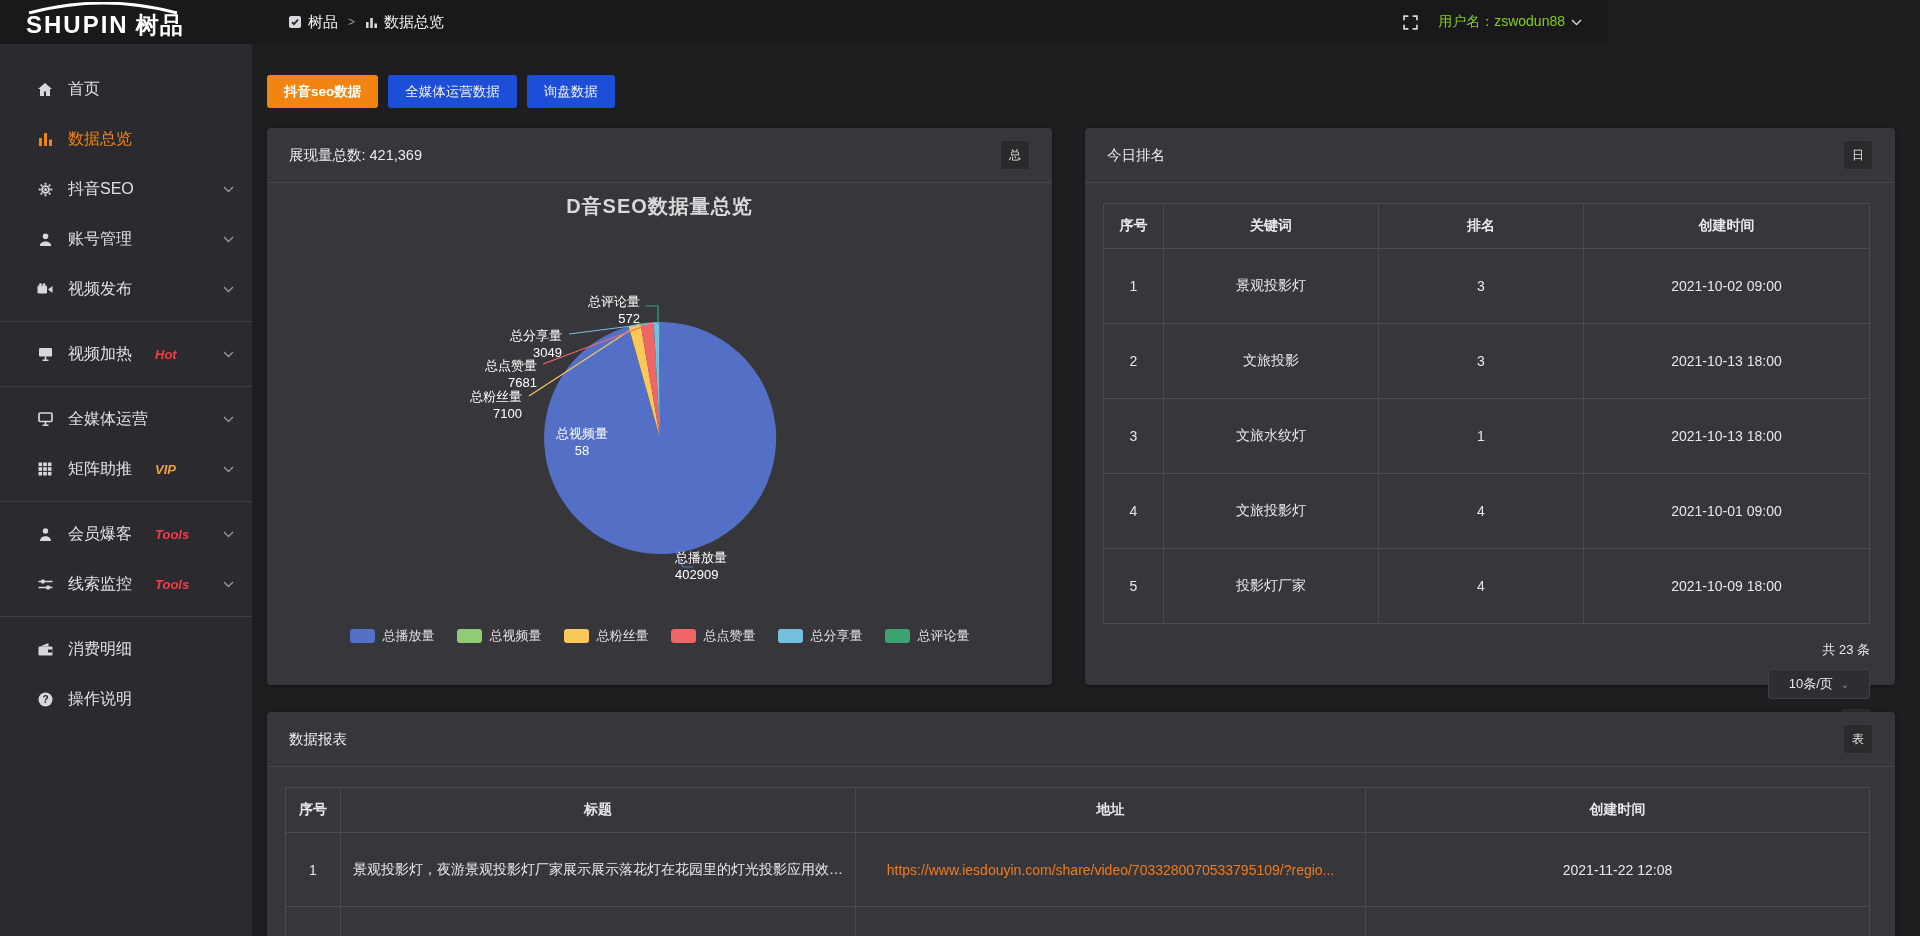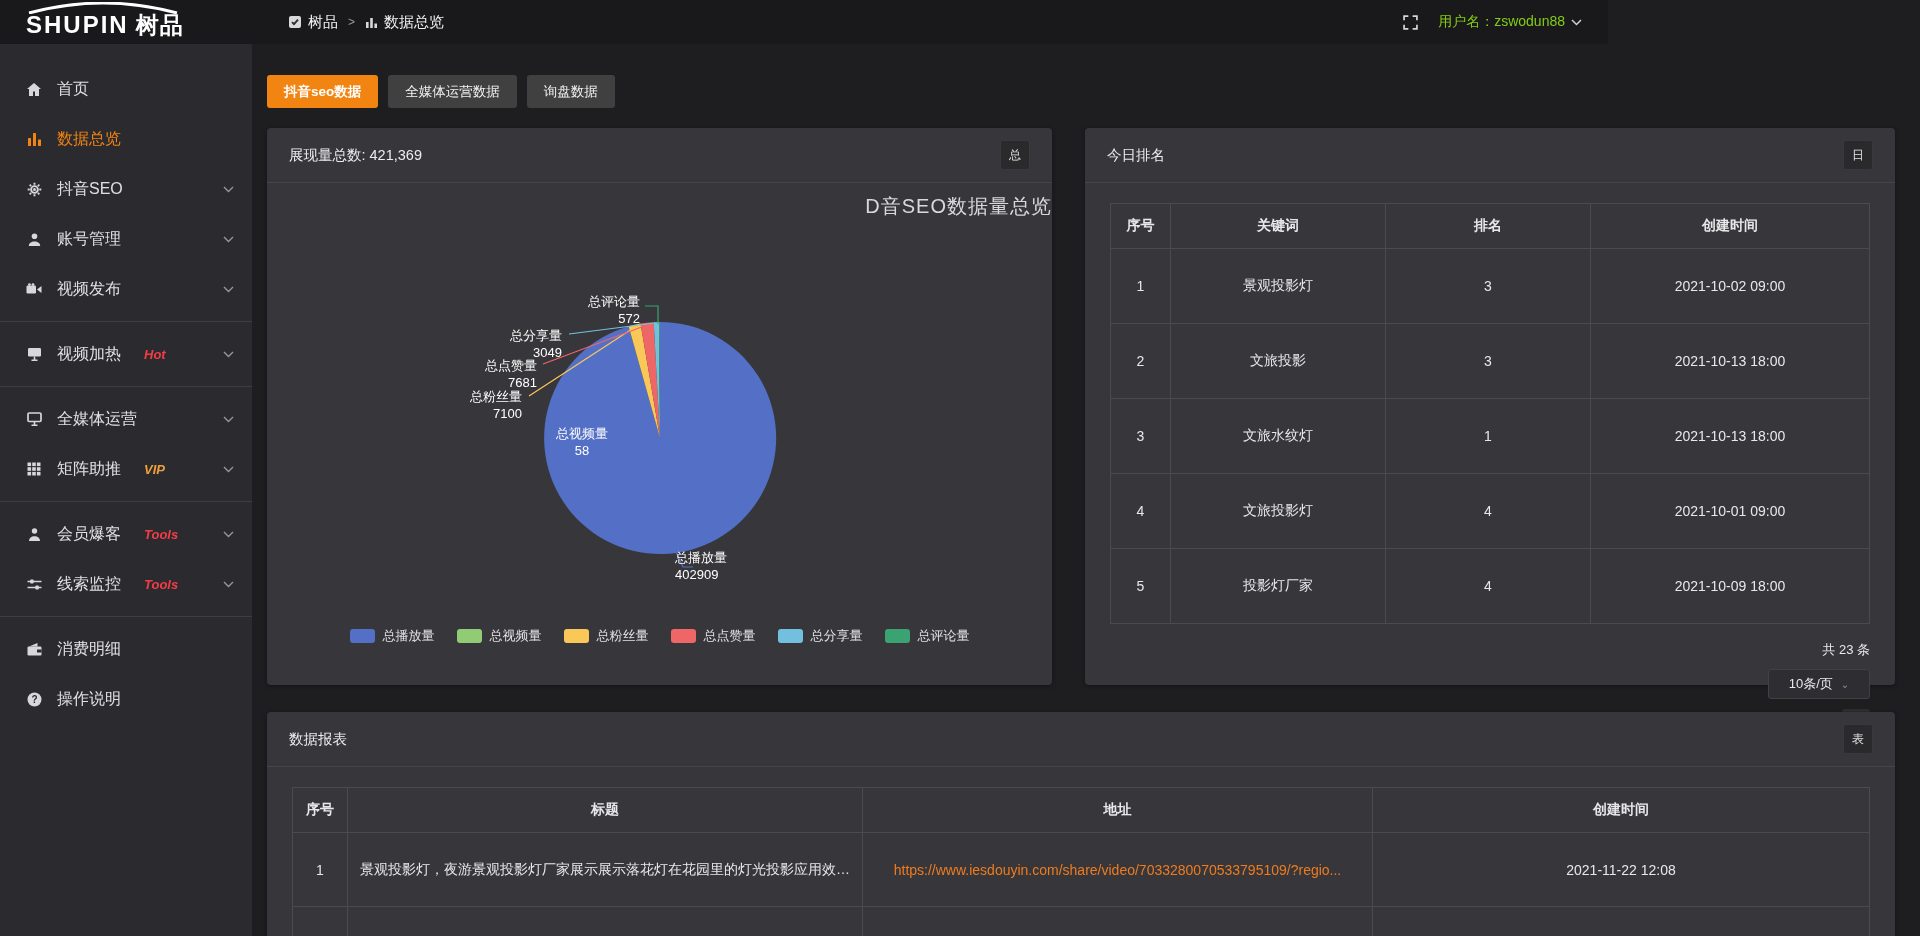--- a/index.html
+++ b/index.html
@@ -14,60 +14,60 @@
   .logo-cn { font-size:23px; font-weight:bold; color:#fff; margin-left:7px; line-height:38px; letter-spacing:1px; }
   .breadcrumb { display:flex; align-items:center; gap:8px; margin-left:36px; font-size:15px; color:#f2f2f4; }
   .crumb { display:flex; align-items:center; gap:6px; cursor:pointer; }
   .crumb-sep { color:#9a9a9e; font-size:12px; margin:0 2px; }
   .header-right { margin-left:auto; margin-right:26px; display:flex; align-items:center; gap:20px; }
   .fs-btn { cursor:pointer; display:flex; color:#d5d5d8; }
   .user-box { display:flex; align-items:center; gap:6px; font-size:14px; color:#84cc16; cursor:pointer; }
 
   
   .sidebar { position:absolute; top:44px; left:0; width:252px; height:892px; background:#2b2b2f; padding-top:20px; }
-  .side-item { height:50px; display:flex; align-items:center; padding:0 18px 0 26px; gap:15px; font-size:16px; color:#e0e0e3; cursor:pointer; }
+  .side-item { height:50px; display:flex; align-items:center; padding:0 18px 0 26px; gap:15px; font-size:16px; color:#e0e0e3; cursor:pointer;margin-left:11px; }
   .side-item .s-icon { width:16px; display:flex; justify-content:center; color:#d8d8da; }
   .side-item.active { color:#f28411; }
   .side-item.active .s-icon { color:#f28411; }
   .side-badge { font-style:italic; font-weight:bold; font-size:13px; margin-left:8px; }
   .side-chev { margin-left:auto; color:#97979b; font-size:11px; }
   .side-divider { height:1px; background:rgba(255,255,255,.09); margin:7px 0; }
 
   
   .tabs { position:absolute; left:267px; top:75px; display:flex; gap:10px; }
-  .tab { height:33px; display:flex; align-items:center; padding:0 17px; font-size:13.5px; border-radius:3px; background:#404040; color:#f2f2f4; cursor:pointer; }
+  .tab { height:33px; display:flex; align-items:center; padding:0 17px; font-size:13.5px; border-radius:3px; background:#1d4ed8; color:#f2f2f4; cursor:pointer; }
   .tab.active { background:#f28411; color:#fff; font-weight:bold; }
 
   .panel { position:absolute; background:#37373b; border-radius:4px; box-shadow:0 1px 4px rgba(0,0,0,.35); }
   .panel-seo    { left:267px;  top:128px; width:785px;  height:557px; }
   .panel-rank   { left:1085px; top:128px; width:810px;  height:557px; }
   .panel-report { left:267px;  top:712px; width:1628px; height:400px; overflow:hidden; }
   .panel-header { height:55px; display:flex; align-items:center; padding:0 22px; border-bottom:1px solid rgba(255,255,255,.08); }
   .panel-title { font-size:14.5px; color:#ececee; }
   .panel-badge { margin-left:auto; width:30px; height:30px; background:#2a2a2d; border:1px solid rgba(255,255,255,.07); border-radius:3px; display:grid; place-items:center; font-size:12px; color:#e0e0e2; cursor:pointer; }
 
   
   .chart-area { position:relative; height:500px; }
-  .chart-title { text-align:right; padding-top:10px; font-size:20px; color:#d9d9db; letter-spacing:1px; font-weight:normal; }
+  .chart-title { text-align:center; padding-top:10px; font-size:20px; color:#d9d9db; letter-spacing:1px; font-weight:bold; }
   #pie-svg { position:absolute; left:0; top:0; }
   .pie-label { position:absolute; font-size:13px; line-height:17px; color:#fff; }
   .pl-right { text-align:right; }
   .pl-center { text-align:center; }
   .lbl-comment { left:293px; top:110px; width:80px; }
   .lbl-share   { left:215px; top:144px; width:80px; }
   .lbl-like    { left:190px; top:174px; width:80px; }
   .lbl-fans    { left:175px; top:205px; width:80px; }
   .lbl-video   { left:270px; top:242px; width:90px; }
   .lbl-play    { left:408px; top:366px; width:110px; text-align:left; }
   .legend { position:absolute; left:0; right:0; bottom:38px; display:flex; justify-content:center; align-items:center; gap:22px; }
   .legend-item { display:flex; align-items:center; gap:8px; font-size:13px; color:#e2e2e4; cursor:pointer; }
   .legend-swatch { width:25px; height:14px; border-radius:3px; }
 
   
-  .tbl-wrap { padding:20px 25px 0 25px; }
+  .tbl-wrap { padding:20px 25px 0 18px; }
   table.dash { width:100%; border-collapse:collapse; table-layout:fixed; }
   table.dash th, table.dash td { border:1px solid #4a4a4f; text-align:center; font-size:14px; color:#e8e8ea; }
   table.dash th { height:45px; font-weight:bold; }
   table.dash td { height:75px; }
   .panel-report table.dash td { height:74px; }
   td.cell-left { text-align:left; padding:0 12px; white-space:nowrap; overflow:hidden; text-overflow:ellipsis; }
   a.report-link { color:#ee7b1f; text-decoration:none; cursor:pointer; }
 
   
   .pagination { margin-top:17px; display:flex; align-items:flex-end; justify-content:center; gap:10px; font-size:13px; color:#e8e8ea;flex-direction:column; }

